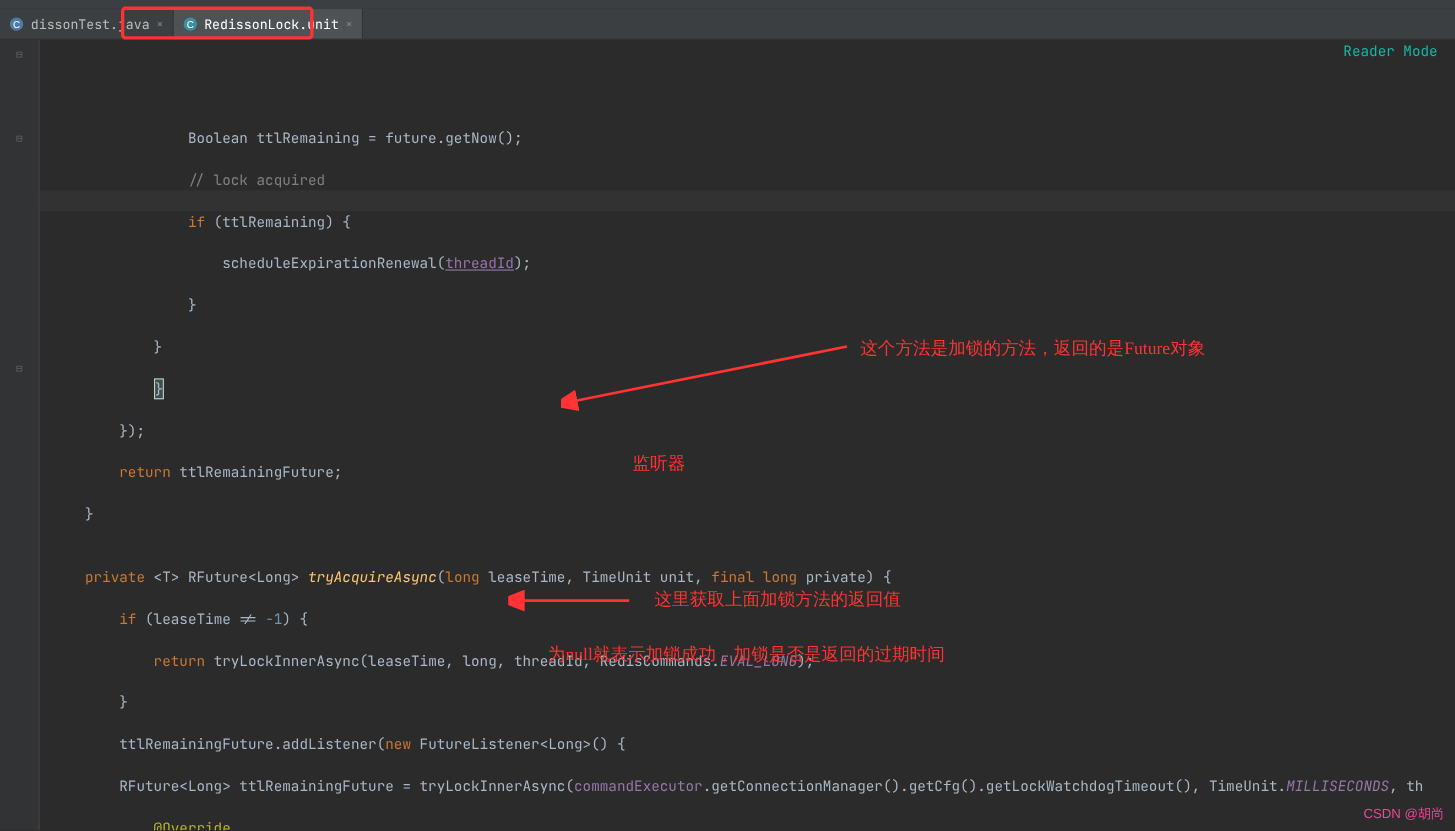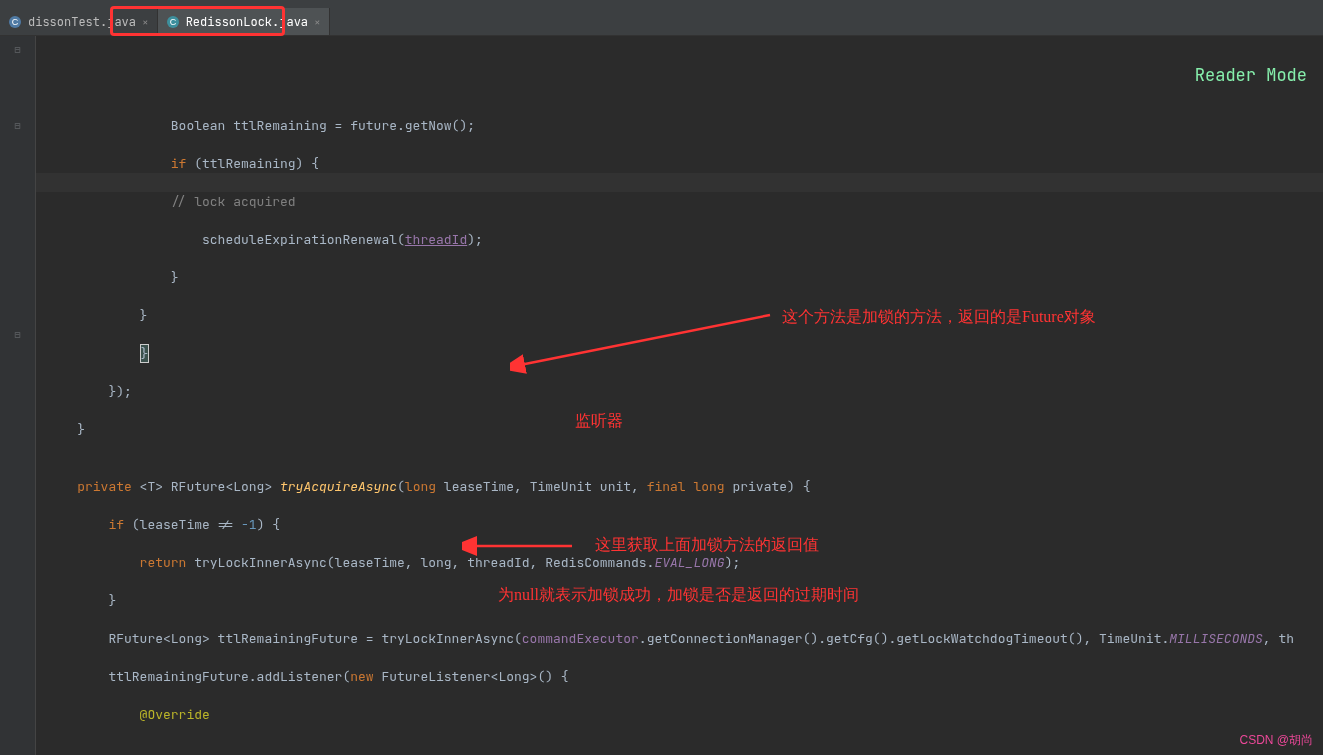--- a/index.html
+++ b/index.html
@@ -56,23 +56,23 @@
       top: 6px;
       width: 175px;
       height: 30px;
       border: 3px solid #ff3333;
       border-radius: 4px;
       pointer-events: none;
     }
     .reader-mode {
       position: absolute;
       right: 16px;
-      top: 64px;
-      color: #86efac;
-      font-size: 17px;
+      top: 38px;
+      color: #14b8a6;
+      font-size: 13px;
     }
     .editor {
       display: flex;
       height: calc(100% - 36px);
     }
     .gutter {
       width: 36px;
       background: #313335;
       border-right: 1px solid #444;
       padding-top: 4px;
@@ -153,21 +153,21 @@
     <span>dissonTest.java</span>
     <span class="tab-close">×</span>
   </div>
   <div class="tab active">
     <span class="tab-icon">
       <svg viewBox="0 0 14 14" width="14" height="14">
           <circle cx="7" cy="7" r="6" fill="#3d8f9d"></circle>
           <text x="7" y="10" font-size="9" text-anchor="middle" fill="#fff" font-family="sans-serif">C</text>
         </svg>
     </span>
-    <span>RedissonLock.java</span>
+    <span>RedissonLock.unit</span>
     <span class="tab-close">×</span>
   </div>
 </div>
 
 <div class="red-box"></div>
 
 <div class="reader-mode">Reader Mode</div>
 
 <div class="editor">
   <div class="gutter">
@@ -205,35 +205,36 @@
       <div class="gutter-mark"></div>
     <div class="gutter-mark"></div>
       <div class="gutter-mark"></div>
       <div class="gutter-mark"></div>
       <div class="gutter-mark"></div>
   </div>
   <div class="code-area">
     <div class="cursor-line" style="top:137px;"></div>
     <div class="code-content">
 <div><span>                Boolean ttlRemaining = future.getNow();</span></div>
+<div><span class="comment">                // lock acquired</span></div>
 <div><span class="kw">                if</span><span> (ttlRemaining) {</span></div>
-<div><span class="comment">                // lock acquired</span></div>
 <div><span>                    scheduleExpirationRenewal(</span><span class="underline">threadId</span><span>);</span></div>
 <div><span>                }</span></div>
 <div><span>            }</span></div>
 <div>            <span class="cursor-brace">}</span></div>
 <div><span>        });</span></div>
+<div><span class="kw">        return</span><span> ttlRemainingFuture;</span></div>
 <div><span>    }</span></div>
 <div><span></span></div>
 <div><span class="kw">    private</span><span> &lt;T&gt; RFuture&lt;Long&gt; </span><span class="method">tryAcquireAsync</span><span>(</span><span class="kw">long</span><span> leaseTime, TimeUnit unit, </span><span class="kw">final long</span><span> private) {</span></div>
 <div><span class="kw">        if</span><span> (leaseTime != </span><span class="num">-1</span><span>) {</span></div>
 <div><span class="kw">            return</span><span> tryLockInnerAsync(leaseTime, long, threadId, RedisCommands.</span><span class="static-field">EVAL_LONG</span><span>);</span></div>
 <div><span>        }</span></div>
+<div><span>        ttlRemainingFuture.addListener(</span><span class="kw">new</span><span> FutureListener&lt;Long&gt;() {</span></div>
 <div><span>        RFuture&lt;Long&gt; ttlRemainingFuture = tryLockInnerAsync(</span><span class="param">commandExecutor</span><span>.getConnectionManager().getCfg().getLockWatchdogTimeout(), TimeUnit.</span><span class="static-field">MILLISECONDS</span><span>, th</span></div>
-<div><span>        ttlRemainingFuture.addListener(</span><span class="kw">new</span><span> FutureListener&lt;Long&gt;() {</span></div>
 <div><span class="anno">            @Override</span></div>
 
 
 
 
 <div><span></span></div>
 
 
 
 

